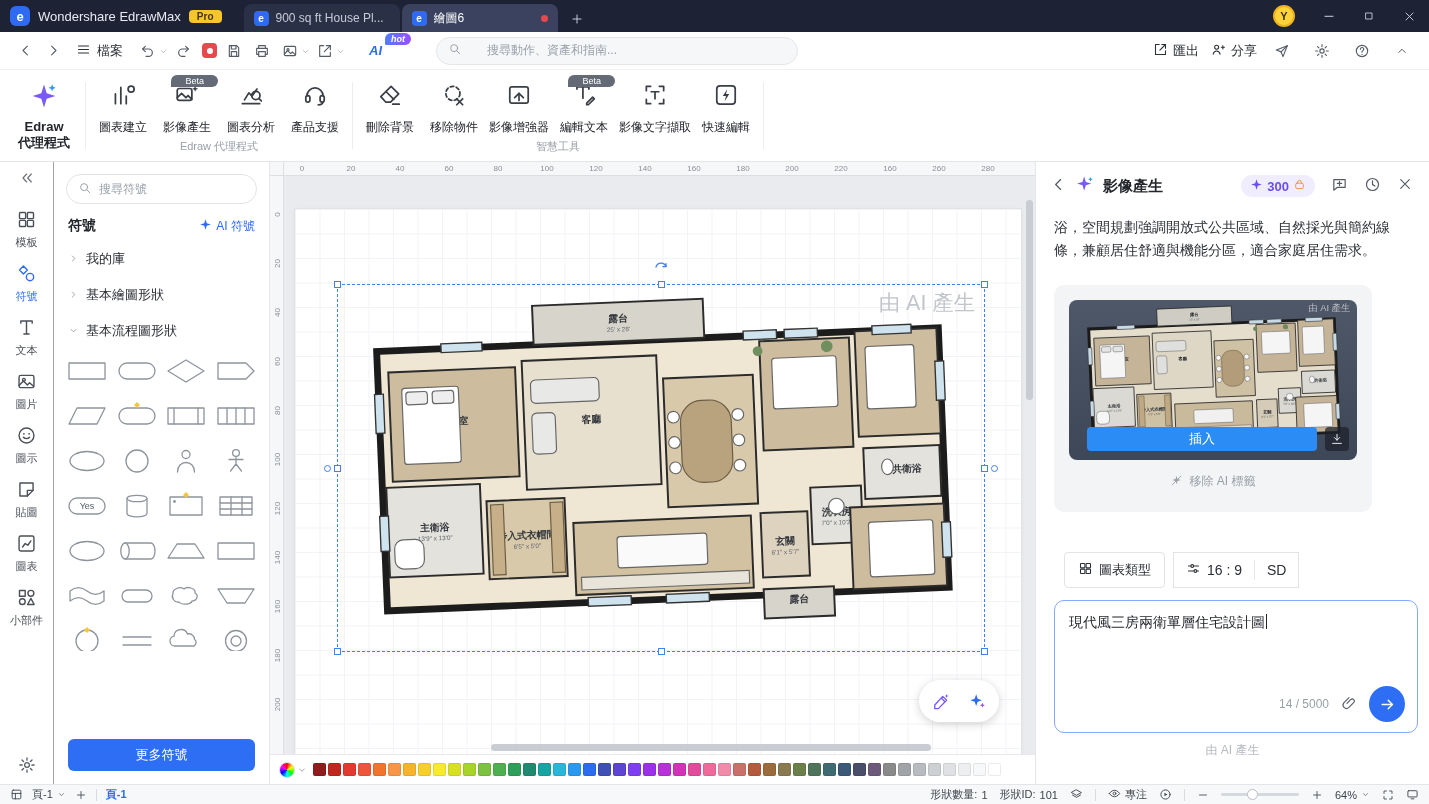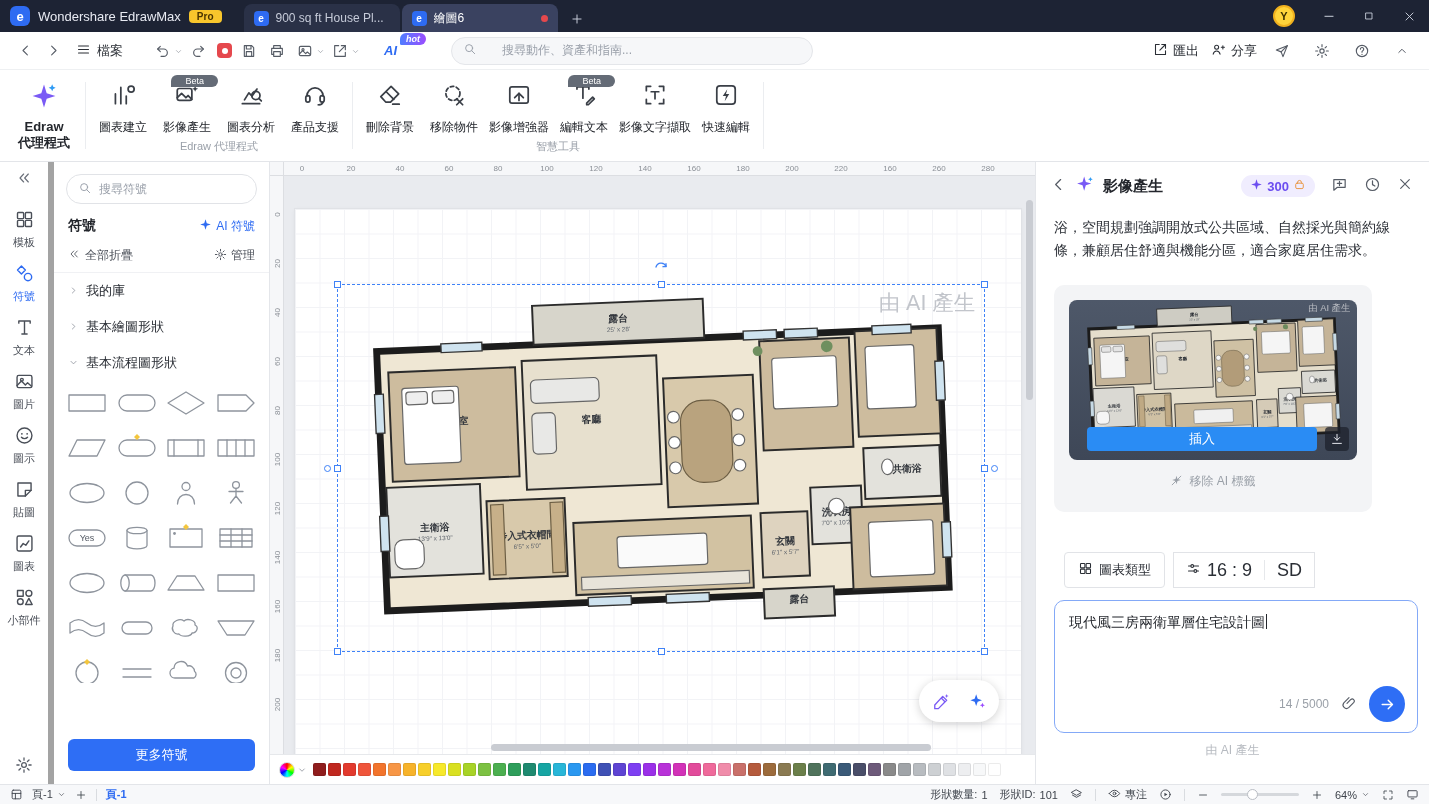--- a/index.html
+++ b/index.html
@@ -17,21 +17,21 @@
   .tab .t-label { white-space:nowrap; overflow:hidden; text-overflow:ellipsis; }
   .tab .dot { width:7px; height:7px; border-radius:50%; background:#e5484d; margin-left:auto; flex:none; }
   .newtab { width:26px; height:26px; display:grid; place-items:center; color:#c6cbd9; margin-left:4px; }
   .win-right { margin-left:auto; display:flex; align-items:center; }
   .avatar { width:22px; height:22px; border-radius:50%; background:#ffd43b; border:2px solid #f0b11e; color:#3d3000; font-weight:bold; font-size:11px; display:grid; place-items:center; margin-right:14px; }
   .winbtn { width:40px; height:32px; display:grid; place-items:center; color:#cfd4e0; }
 
   
   .menubar { position:absolute; top:32px; left:0; right:0; height:38px; background:#fff; border-bottom:1px solid #eef0f2; display:flex; align-items:center; padding:0 12px; z-index:19; }
   .mb-icon { min-width:26px; height:26px; border-radius:5px; display:grid; place-items:center; color:#555b65; margin-right:2px; }
-  .mb-file { display:flex; align-items:center; gap:6px; font-size:13px; color:#2a2e35; padding:0 8px; margin-right:19px; }
+  .mb-file { display:flex; align-items:center; gap:6px; font-size:13px; color:#2a2e35; padding:0 8px; margin-right:4px; }
   .red-badge { width:15px; height:15px; border-radius:4px; background:#e5484d; display:grid; place-items:center; margin:0 4px; }
   .red-badge i { width:6px; height:6px; border-radius:50%; background:#fff; }
   .mb-chev { color:#8a8f99; margin-left:-4px; margin-right:2px; }
   .menu-items { display:flex; gap:6px; margin-left:14px; }
   .menu-ai { position:relative; font-size:13px; font-weight:bold; font-style:italic; color:#2e6bf2; padding:5px 8px; }
   .hot { position:absolute; top:-5px; right:-21px; background:linear-gradient(90deg,#4f7dff,#9b4dff); color:#fff; font-size:9px; font-style:italic; padding:1px 6px; border-radius:8px 8px 8px 2px; }
   .searchbox { margin-left:46px; width:362px; height:28px; background:#f6f7f9; border:1px solid #e4e6ea; border-radius:15px; display:flex; align-items:center; gap:25px; padding:0 11px; color:#9ba1ab; font-size:12px; }
   .mb-right { margin-left:auto; display:flex; align-items:center; gap:12px; font-size:13px; color:#2a2e35; }
   .mb-right .labeled { display:flex; align-items:center; gap:5px; }
   .help-wrap { position:relative; }
@@ -42,21 +42,21 @@
   .agent-btn .t { font-size:13px; font-weight:bold; color:#23262c; line-height:1.25; text-align:center; }
   .rb-sep { width:1px; background:#ebedf0; margin:4px 5px 12px 5px; }
   .rb-group { display:flex; flex-direction:column; }
   .rb-items { display:flex; flex:1; }
   .rb-item { min-width:64px; padding:4px 3px 0; display:flex; flex-direction:column; align-items:center; gap:7px; position:relative; color:#3a3f47; }
   .rb-item .lbl { font-size:12px; color:#23262c; white-space:nowrap; }
   .beta { position:absolute; top:-3px; right:1px; background:#646b76; color:#fff; font-size:9px; padding:1px 14px; border-radius:8px 8px 8px 0; }
   .rb-caption { font-size:11px; color:#9aa0a9; text-align:center; padding:3px 0 7px; }
 
   
-  .leftrail { position:absolute; top:162px; bottom:20px; left:0; width:54px; background:#fff; border-right:6px solid #a3a3a3; display:flex; flex-direction:column; align-items:center; padding:8px 0 6px; z-index:10; }
+  .leftrail { position:absolute; top:162px; bottom:20px; left:0; width:54px; background:#fff; border-right:1px solid #a3a3a3; display:flex; flex-direction:column; align-items:center; padding:8px 0 6px; z-index:10; }
   .rail-collapse { color:#6a6f79; margin-bottom:6px; }
   .rail-item { display:flex; flex-direction:column; align-items:center; gap:3px; font-size:11px; color:#4a4f58; margin-top:13px; }
   .rail-item.active { color:#2e6bf2; }
   .rail-gear { margin-top:auto; color:#555b65; }
 
   
   .sympanel { position:absolute; top:162px; bottom:20px; left:54px; width:216px; background:#fff; border-right:1px solid #e4e6ea; z-index:10; }
   .sym-search { margin:12px 12px 6px; height:30px; border:1px solid #e1e3e7; border-radius:15px; display:flex; align-items:center; gap:7px; padding:0 11px; color:#9ba1ab; font-size:12px; }
   .sym-head { display:flex; align-items:center; padding:7px 14px 6px; }
   .sym-title { font-size:14px; font-weight:bold; color:#23262c; }
@@ -110,21 +110,21 @@
   .rp-head .hicon { color:#555b65; margin-left:8px; }
   .rp-desc { padding:6px 16px 0 18px; font-size:14px; line-height:1.62; color:#2b2f36; }
   .rp-card { position:absolute; left:18px; top:123px; width:318px; height:227px; background:#f3f4f6; border-radius:10px; padding:15px; }
   .thumb { position:relative; width:288px; height:160px; border-radius:8px; overflow:hidden; background:linear-gradient(#4e5869,#3e4757); }
   .thumb svg.plan { position:absolute; inset:0; width:100%; height:100%; filter:brightness(.96); }
   .insert-btn { position:absolute; left:18px; right:40px; bottom:9px; height:24px; background:#2a8cf4; color:#fff; font-size:13px; border-radius:4px; display:grid; place-items:center; z-index:2; }
   .dl-btn { position:absolute; right:8px; bottom:9px; width:24px; height:24px; background:rgba(30,34,44,.75); border-radius:4px; display:grid; place-items:center; color:#e8eaf0; z-index:2; }
   .remove-ai { margin-top:13px; display:flex; align-items:center; justify-content:center; gap:6px; color:#9aa0a8; font-size:12px; }
   .rp-controls { position:absolute; left:28px; top:390px; display:flex; gap:8px; }
   .pill { height:36px; background:#fff; border:1px solid #e1e3e7; border-radius:4px; display:flex; align-items:center; gap:6px; padding:0 13px; font-size:13px; color:#2a2e35; }
-  .pill-group { height:36px; background:#fff; border:1px solid #e1e3e7; border-radius:0; display:flex; align-items:center; font-size:18px; color:#2a2e35;justify-content:flex-end; }
+  .pill-group { height:36px; background:#fff; border:1px solid #e1e3e7; border-radius:0; display:flex; align-items:center; font-size:14px; color:#2a2e35;justify-content:flex-end; }
   .pill-group .seg { display:flex; align-items:center; gap:6px; padding:0 12px; }
   .pill-group .divider { width:1px; height:20px; background:#e6e8eb; }
   .prompt-card { position:absolute; left:18px; top:438px; width:364px; height:133px; border:1.5px solid #84a9f7; border-radius:10px; background:#fff; padding:12px 14px; }
   .prompt-text { font-size:14px; color:#23262c; }
   .caret { display:inline-block; width:1px; height:15px; background:#23262c; vertical-align:-2px; margin-left:1px; }
   .prompt-foot { position:absolute; right:12px; bottom:10px; display:flex; align-items:center; gap:12px; color:#9aa0a8; font-size:12px; }
   .send-btn { width:36px; height:36px; border-radius:50%; background:#2e6ef5; color:#fff; display:grid; place-items:center; }
   .rp-footer { position:absolute; left:0; right:0; top:580px; text-align:center; color:#b6bac0; font-size:12px; }
 
   
@@ -481,35 +481,20 @@
         </svg></span>
     <span>搜尋符號</span>
   </div>
   <div class="sym-head">
     <span class="sym-title">符號</span>
     <span class="ai-sym">
       <span id="aisym-star"><svg viewBox="0 0 24 24" width="13" height="13">
             <path d="M12 2.2 14.3 9.7 21.8 12 14.3 14.3 12 21.8 9.7 14.3 2.2 12 9.7 9.7Z" fill="#2e6bf2"></path>
           </svg></span>
       <span>AI 符號</span>
-    </span>
-  </div>
-  <div class="sym-tools">
-    <span class="left">
-      <span id="collapseall-ic"><svg viewBox="0 0 24 24" width="12" height="12" fill="none" stroke="currentColor" stroke-width="1.7" stroke-linecap="round" stroke-linejoin="round">
-            <path d="M11.5 6 6 12l5.5 6M18.5 6 13 12l5.5 6"></path>
-          </svg></span>
-      <span>全部折疊</span>
-    </span>
-    <span class="right">
-      <span id="manage-ic"><svg viewBox="0 0 24 24" width="13" height="13" fill="none" stroke="currentColor" stroke-width="1.7" stroke-linecap="round" stroke-linejoin="round">
-            <circle cx="12" cy="12" r="3.2"></circle>
-            <path d="M12 2.5v3M12 18.5v3M2.5 12h3M18.5 12h3M5.3 5.3l2.1 2.1M16.6 16.6l2.1 2.1M18.7 5.3l-2.1 2.1M7.4 16.6l-2.1 2.1"></path>
-          </svg></span>
-      <span>管理</span>
     </span>
   </div>
   <div id="sym-sections">
       <div class="sym-section">
         <span style="color:#8a8f99"><svg viewBox="0 0 24 24" width="11" height="11" fill="none" stroke="currentColor" stroke-width="1.7" stroke-linecap="round" stroke-linejoin="round">
             <path d="M9.5 6.5 15 12l-5.5 5.5"></path>
           </svg></span>
         <span>我的庫</span>
       </div>
       <div class="sym-section">

